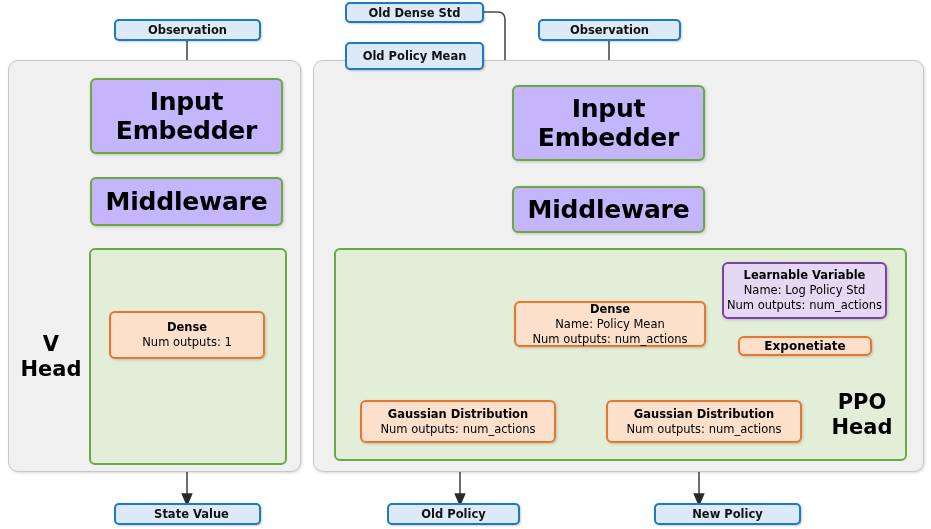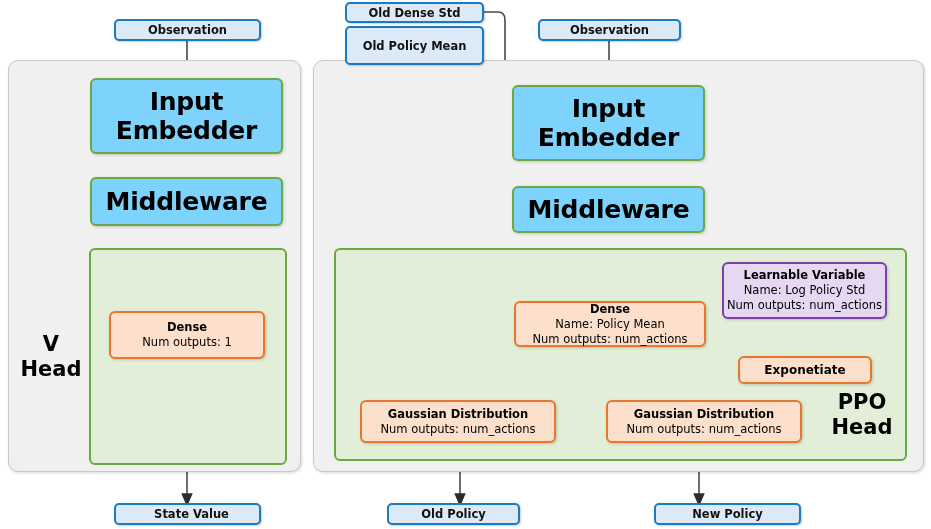--- a/index.html
+++ b/index.html
@@ -10,21 +10,21 @@
 
   
   .panel{position:absolute;background:#f0f0f0;border:1px solid #c8c8c8;border-radius:10px;
          box-shadow:1px 1px 3px rgba(0,0,0,.16);}
   .greenzone{position:absolute;background:#e2eed7;border:2px solid #6aa940;border-radius:6px;}
 
   
   .nodebox{position:absolute;box-sizing:border-box;display:flex;flex-direction:column;
            align-items:center;justify-content:center;text-align:center;
            border-radius:6px;box-shadow:1px 1px 3px rgba(0,0,0,.18);}
-  .green{background:#7dd3fc;border:2px solid #6aa940;color:#000;}
+  .green{background:#c4b5fd;border:2px solid #6aa940;color:#000;}
   .green .t1{font-size:25px;font-weight:bold;letter-spacing:-0.2px;}
   .orange{background:#fce0cc;border:2px solid #e8762c;color:#000;}
   .purple{background:#e6d8f2;border:2px solid #7d3fa8;color:#000;}
   .t-title{font-size:11.5px;font-weight:bold;line-height:15px;}
   .t-line{font-size:11.5px;line-height:15px;}
   .t-strong{font-size:12px;font-weight:bold;line-height:16px;}
 
   
   .pill{position:absolute;box-sizing:border-box;display:flex;align-items:center;
         justify-content:center;background:#dce9f7;border:2px solid #1a7ac4;
@@ -102,21 +102,21 @@
 
   <div class="greenzone" style="left:334px;top:248px;width:569px;height:209px;"></div>
 
   <div class="caption" style="left:822px;top:390px;width:80px;">
     <div>PPO</div>
     <div>Head</div>
   </div>
 
   <div class="pill" style="left:345px;top:2px;width:139px;height:21px;">Old Dense Std</div>
 
-  <div class="pill" style="left:345px;top:26px;width:139px;height:39px;">Old Policy Mean</div>
+  <div class="pill" style="left:345px;top:42px;width:139px;height:28px;">Old Policy Mean</div>
 
   <div class="pill" style="left:538px;top:19px;width:143px;height:22px;">Observation</div>
 
   <div class="nodebox green" style="left:512px;top:85px;width:193px;height:76px;">
     <div class="t1">Input Embedder</div>
   </div>
 
   <div class="nodebox green" style="left:512px;top:186px;width:193px;height:47px;">
     <div class="t1">Middleware</div>
   </div>
@@ -126,21 +126,21 @@
     <div class="t-line">Name: Policy Mean</div>
     <div class="t-line">Num outputs: num_actions</div>
   </div>
 
   <div class="nodebox purple" style="left:722px;top:262px;width:165px;height:57px;">
     <div class="t-title">Learnable Variable</div>
     <div class="t-line">Name: Log Policy Std</div>
     <div class="t-line">Num outputs: num_actions</div>
   </div>
 
-  <div class="nodebox orange" style="left:738px;top:356px;width:134px;height:28px;">
+  <div class="nodebox orange" style="left:738px;top:336px;width:134px;height:20px;">
     <div class="t-strong">Exponetiate</div>
   </div>
 
   <div class="nodebox orange" style="left:360px;top:400px;width:196px;height:43px;">
     <div class="t-title">Gaussian Distribution</div>
     <div class="t-line">Num outputs: num_actions</div>
   </div>
 
   <div class="nodebox orange" style="left:606px;top:400px;width:196px;height:43px;">
     <div class="t-title">Gaussian Distribution</div>

